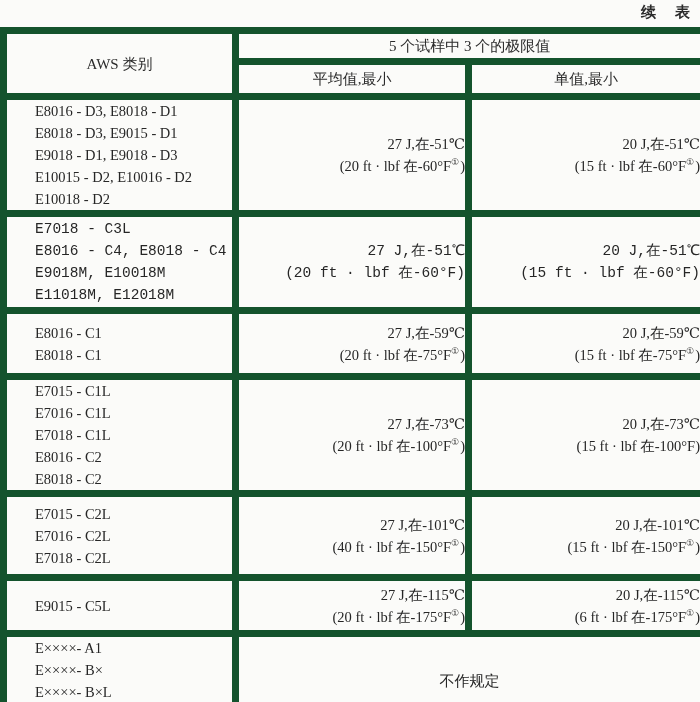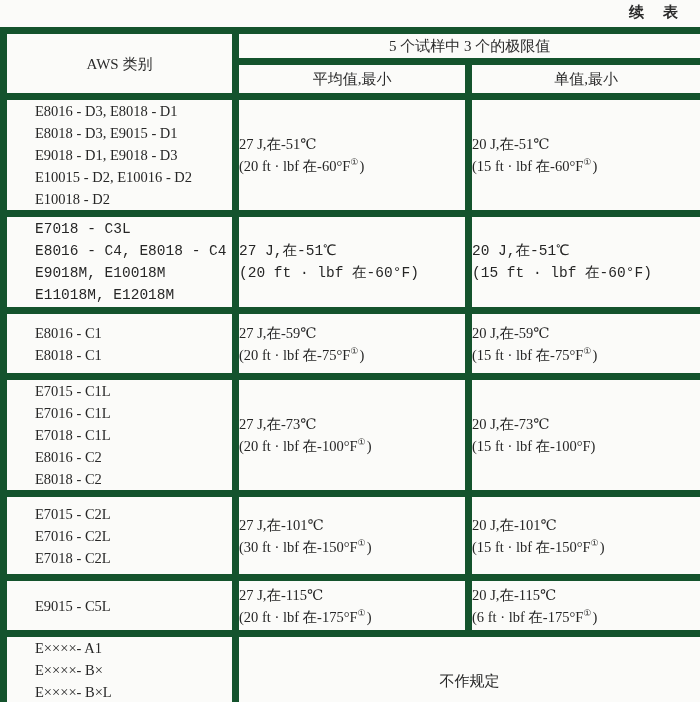--- a/index.html
+++ b/index.html
@@ -6,21 +6,21 @@
   html, body {
     width: 700px; height: 702px;
     background: #fbfbf9;
     font-family: "Liberation Serif", "DejaVu Serif", serif;
     color: #262626;
     overflow: hidden;
   }
   .page { width: 700px; height: 702px; padding-top: 4px; }
   .continued {
     text-align: right;
-    padding-right: 20px;
+    padding-right: 8px;
     font-size: 15px;
     font-weight: 600;
     letter-spacing: 2px;
     color: #2b2b2b;
     height: 17px;
     line-height: 17px;
   }
   table.spec {
     width: 700px;
     margin-top: 6px;
@@ -42,21 +42,21 @@
   tr.hr1 { height: 31px; }
   tr.hr2 { height: 35px; margin-left: 36px; }
   tr.r0 { height: 112px; }
   tr.r1 { height: 97px; font-family: Liberation Mono, monospace; }
   tr.r2 { height: 66px; padding-left: 28px; }
   tr.r3 { height: 100px; }
   tr.r4 { height: 84px; }
   tr.r5 { height: 56px; }
   tr.r6 { height: 87px; }
   td.aws { padding-left: 28px; text-align: left; }
-  td.val { text-align: left; }
+  td.val { text-align: right; }
   td.merged { text-align: center; font-size: 15px; }
   sup.note {
     font-size: 9px;
     vertical-align: super;
     line-height: 0;
     letter-spacing: 1px;
   }
   .awsline { white-space: nowrap; }
 </style>
 </head>
@@ -151,21 +151,21 @@
     </tr>
 
     <tr class="r4">
       <td class="aws">
         <div class="awsline">E7015 - C2L</div>
         <div class="awsline">E7016 - C2L</div>
         <div class="awsline">E7018 - C2L</div>
       </td>
       <td class="val">
         <div>27 J,在-101℃</div>
-        <div><span>(30 ft · lbf 在-150°F</span><sup class="note">①</sup><span>)</span></div>
+        <div><span>(40 ft · lbf 在-150°F</span><sup class="note">①</sup><span>)</span></div>
       </td>
       <td class="val">
         <div>20 J,在-101℃</div>
         <div><span>(15 ft · lbf 在-150°F</span><sup class="note">①</sup><span>)</span></div>
       </td>
     </tr>
 
     <tr class="r5">
       <td class="aws">
         <div class="awsline">E9015 - C5L</div>

